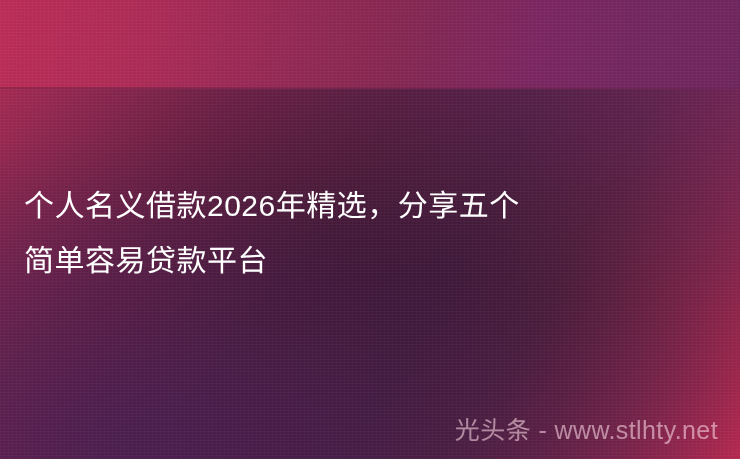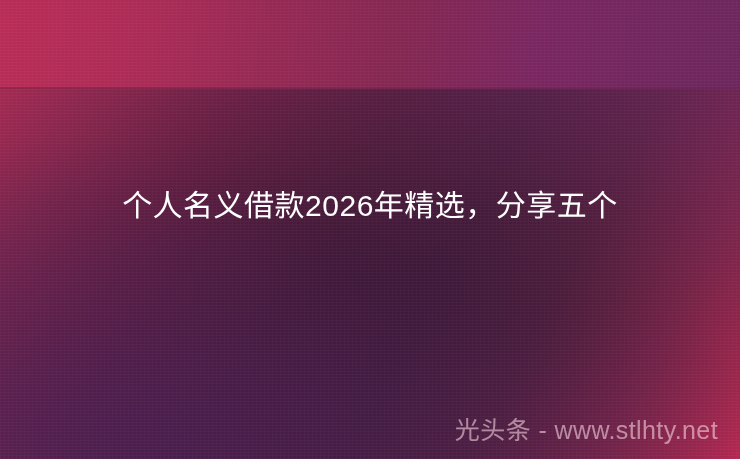--- a/index.html
+++ b/index.html
@@ -77,21 +77,21 @@
     background-image:
       repeating-linear-gradient(0deg, rgba(255,255,255,0.9) 0px, rgba(255,255,255,0.9) 1px, rgba(0,0,0,0) 1px, rgba(0,0,0,0) 3px),
       repeating-linear-gradient(90deg, rgba(255,255,255,0.7) 0px, rgba(255,255,255,0.7) 1px, rgba(0,0,0,0) 1px, rgba(0,0,0,0) 4px);
   }
 
   .title-block {
     position: absolute;
     left: 0;
     right: 0;
     top: 178px;
-    text-align: center;
+    text-align: left;
     padding: 0 24px;
     box-sizing: border-box;
     z-index: 3;
   }
 
   .title-line {
     display: block;
     color: #ffffff;
     font-size: 30px;
     line-height: 55px;
@@ -118,17 +118,18 @@
 <body>
 
 <div class="banner">
 
   <div class="top-band"></div>
   <div class="top-band-edge"></div>
   <div class="grain"></div>
 
   <div class="title-block">
     <span class="title-line">个人名义借款2026年精选，分享五个</span>
+    <span class="title-line">简单容易贷款平台</span>
   </div>
 
   <div class="watermark">光头条 - www.stlhty.net</div>
 
 </div>
 
 </body></html>

